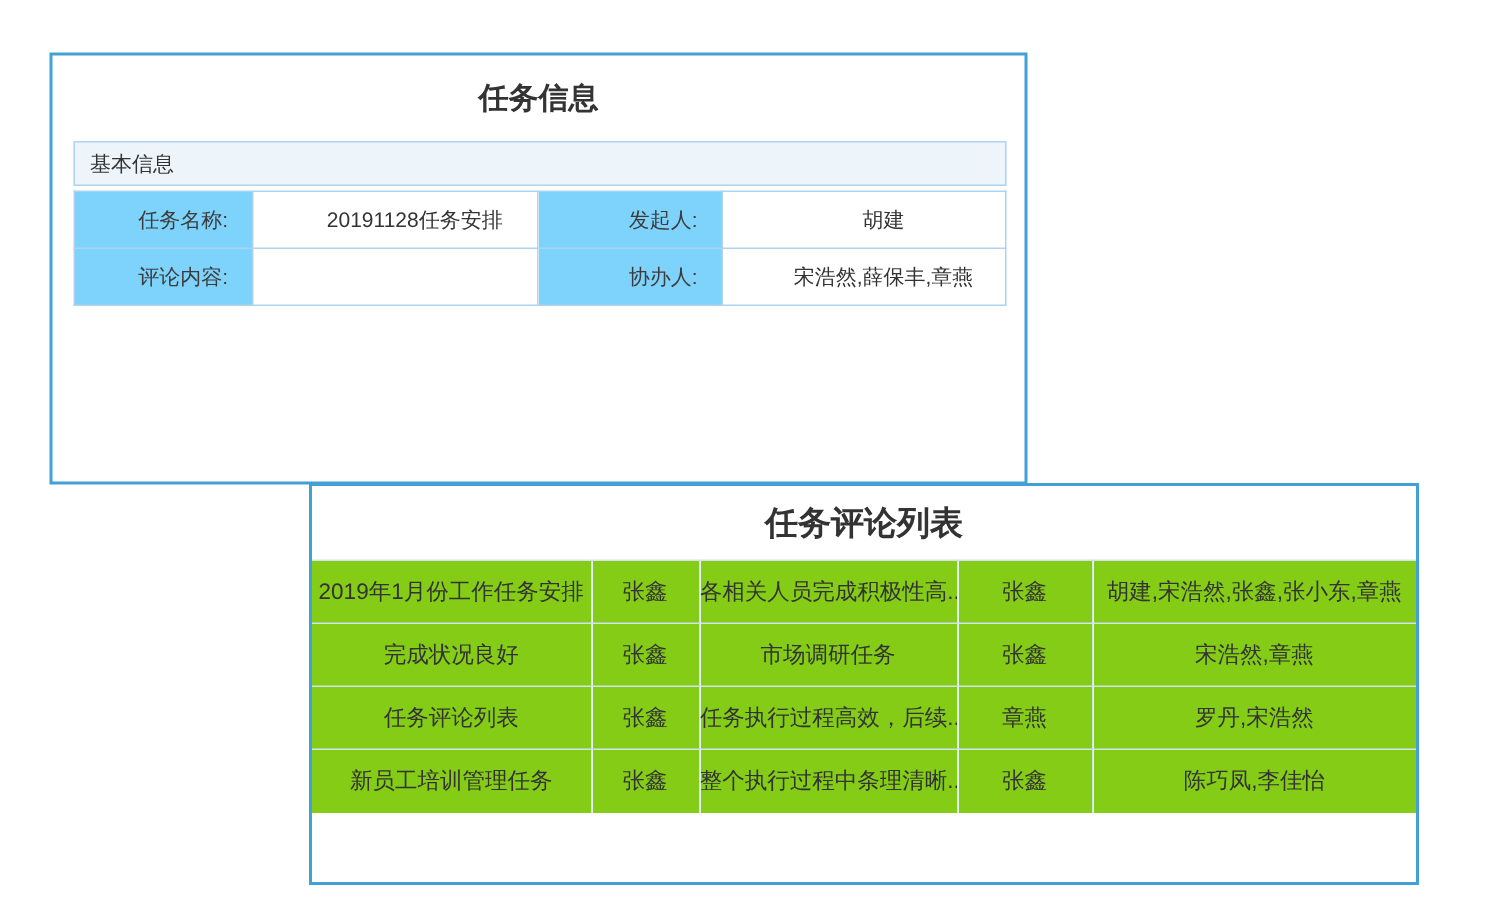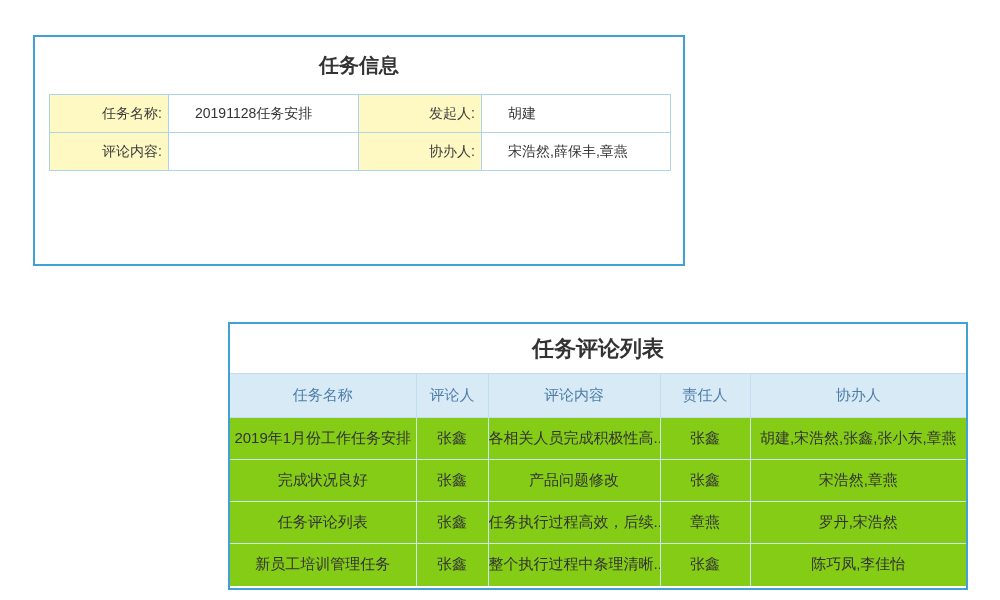--- a/index.html
+++ b/index.html
@@ -6,25 +6,25 @@
   html, body { width: 1000px; height: 600px; background: #ffffff; overflow: hidden; }
   body { font-family: "Liberation Sans", "DejaVu Sans", sans-serif; color: #333; position: relative; }
 
   .card {
     position: absolute;
     background: #ffffff;
     border: 2px solid #41a1d6;
   }
   .card-task-info {
     left: 33px; top: 35px;
-    width: 652px; height: 231px;
+    width: 652px; height: 288px;
     z-index: 1;
   }
   .card-comment-list {
-    left: 228px; top: 322px;
+    left: 206px; top: 322px;
     width: 740px; height: 268px;
     z-index: 2;
   }
 
   .card-title {
     display: flex; align-items: center; justify-content: center;
     font-weight: bold; color: #333;
   }
   .card-task-info .card-title { height: 57px; font-size: 20px; }
   .card-comment-list .card-title { height: 49px; font-size: 22px; }
@@ -45,28 +45,28 @@
     table-layout: fixed;
   }
   table.form-table td {
     border: 1px solid #aed3ee;
     height: 38px;
     font-size: 14px;
     overflow: hidden;
     white-space: nowrap;
   }
   td.flabel {
-    background: #fef9c3;
+    background: #7dd3fc;
     text-align: right;
-    padding-right: 6px;
+    padding-right: 16px;
     color: #3c3c3c;
   }
   td.fvalue {
     background: #ffffff;
-    text-align: left;
+    text-align: center;
     padding-left: 26px;
     color: #333;
   }
   .req { color: #e00000; margin-right: 4px; font-size: 14px; }
 
   
   table.comment-table {
     width: 100%;
     border-collapse: collapse;
     table-layout: fixed;
@@ -96,20 +96,21 @@
   table.comment-table tr:last-child td { border-bottom: none; text-align: center; }
   .link { color: #4191e0; cursor: pointer; }
 </style>
 </head>
 <body>
 
 <div class="card card-task-info">
   <div class="card-title">任务信息</div>
 
   <div class="form-wrap">
+    <div class="section-header">基本信息</div>
 
     <table class="form-table">
       <colgroup>
         <col style="width:119px">
           <col style="width:190px">
           <col style="width:123px">
           <col>
       </colgroup>
       <tbody>
           <tr>
@@ -134,38 +135,31 @@
 
   <table class="comment-table">
     <colgroup>
       <col style="width:186px">
         <col style="width:72px">
         <col style="width:172px">
         <col style="width:90px">
         <col>
     </colgroup>
     <tbody>
-        <tr>
-      <th>任务名称</th>
-      <th>评论人</th>
-      <th>评论内容</th>
-      <th>责任人</th>
-      <th>协办人</th>
-    </tr>
     <tr>
       <td class="link">2019年1月份工作任务安排</td>
       <td class="link">张鑫</td>
       <td>各相关人员完成积极性高...</td>
       <td class="link">张鑫</td>
       <td>胡建,宋浩然,张鑫,张小东,章燕</td>
     </tr>
     <tr>
       <td class="link">完成状况良好</td>
       <td class="link">张鑫</td>
-      <td>产品问题修改</td>
+      <td>市场调研任务</td>
       <td class="link">张鑫</td>
       <td>宋浩然,章燕</td>
     </tr>
     <tr>
       <td class="link">任务评论列表</td>
       <td class="link">张鑫</td>
       <td>任务执行过程高效，后续...</td>
       <td class="link">章燕</td>
       <td>罗丹,宋浩然</td>
     </tr>

